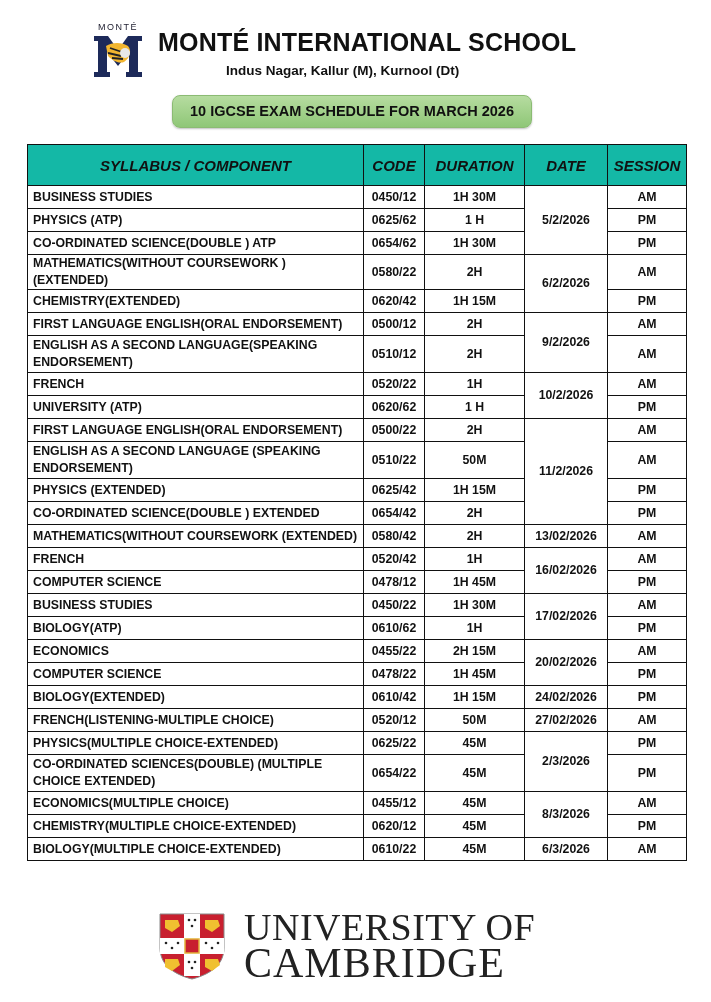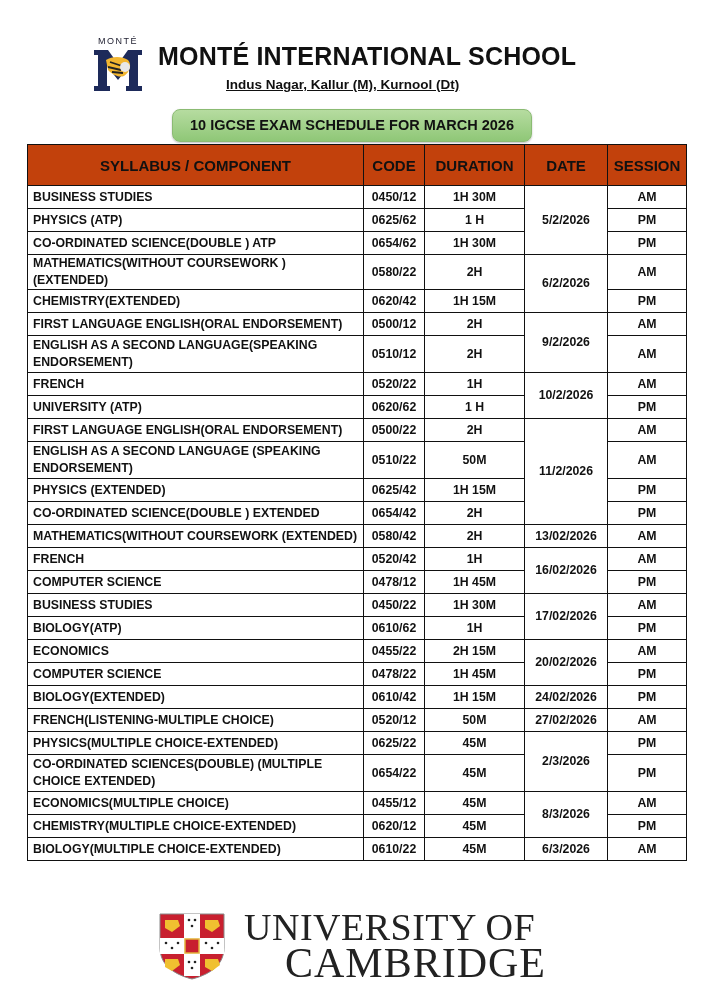--- a/index.html
+++ b/index.html
@@ -1,33 +1,33 @@
 <!DOCTYPE html>
 <html><head>
 <meta charset="utf-8">
 <style>
   html,body{margin:0;padding:0;background:#fff;}
   body{width:711px;height:1002px;position:relative;overflow:hidden;font-family:"Liberation Sans",sans-serif;color:#111;}
-  .header{position:absolute;left:0;top:14px;width:711px;height:140px;}
+  .header{position:absolute;left:0;top:0;width:711px;height:140px;}
   .logo{position:absolute;left:88px;top:22px;width:60px;height:56px;}
   .logo-text{position:absolute;left:0;top:0;width:60px;text-align:center;font-size:9px;letter-spacing:1.5px;color:#223;}
   .school-name{position:absolute;left:158px;top:28px;font-size:25px;font-weight:bold;letter-spacing:0.2px;color:#111;}
-  .address{position:absolute;left:226px;top:63px;font-size:13.5px;font-weight:bold;color:#111;text-decoration:underline;}
+  .address{position:absolute;left:226px;top:63px;font-size:13.5px;font-weight:bold;color:#111;}
   .banner{position:absolute;left:172px;top:95px;width:358px;height:31px;border-radius:8px;background:linear-gradient(#b6dca0,#8fc777);box-shadow:0 1px 2px rgba(0,0,0,.25);border:1px solid #8bbb73;text-align:center;line-height:31px;font-size:14.5px;font-weight:bold;color:#111;}
   table{position:absolute;left:27px;top:144px;width:659px;border-collapse:collapse;table-layout:fixed;}
   th,td{border:1.3px solid #111;padding:0 5px;font-weight:bold;font-size:12.3px;}
-  th{background:#c2410c;height:40px;font-size:15px;text-align:center;}
+  th{background:#14b8a6;height:40px;font-size:15px;text-align:center;font-style:italic;}
   td{height:22px;line-height:17px;}
   td.tall{height:36px;}
   td.c{text-align:center;}
   td.subj{text-align:left;}
   .footer{position:absolute;left:158px;top:910px;width:400px;height:74px;text-align:center;}
   .crest{position:absolute;left:0;top:2px;width:68px;height:68px;}
   .cam1{position:absolute;left:86px;top:-3px;font-family:"Liberation Serif",serif;font-size:38px;color:#222;letter-spacing:0.5px;line-height:40px;}
-  .cam2{position:absolute;left:86px;top:31px;font-family:"Liberation Serif",serif;font-size:42px;color:#222;letter-spacing:1px;line-height:44px;margin-left:41px;}
+  .cam2{position:absolute;left:86px;top:31px;font-family:"Liberation Serif",serif;font-size:42px;color:#222;letter-spacing:1px;line-height:44px;}
 </style>
 </head>
 <body>
 
 <div class="header">
   <div class="logo">
     <div class="logo-text">MONTÉ</div>
     <svg width="60" height="56" viewBox="0 0 60 56">
       <path d="M6 14 H20 L30 28 L40 14 H54 V19 H50 V50 H54 V55 H38 V50 H41 V30 L30 44 L19 30 V50 H22 V55 H6 V50 H10 V19 H6 Z" fill="#1d2a5a"></path>
       <path d="M18 24 C24 20 34 20 40 24 C44 28 42 36 36 40 C30 42 24 38 20 34 Z" fill="#f2b630"></path>

